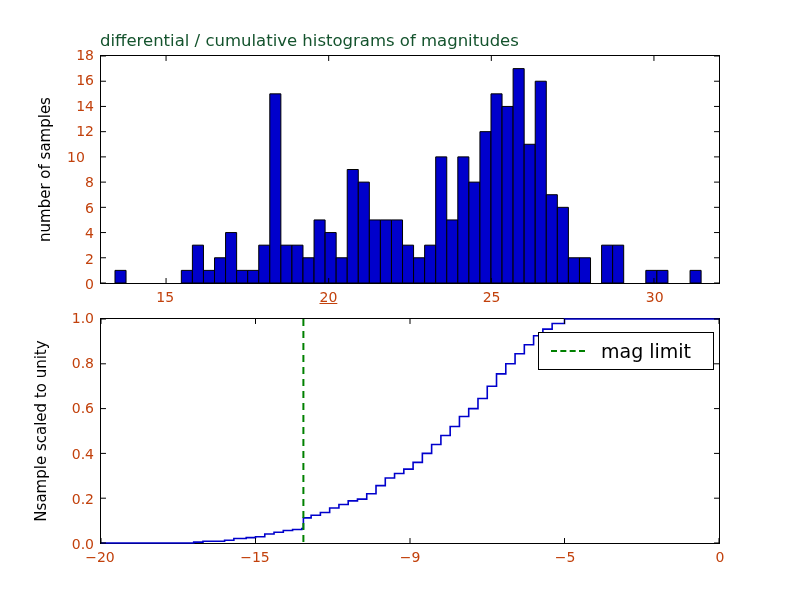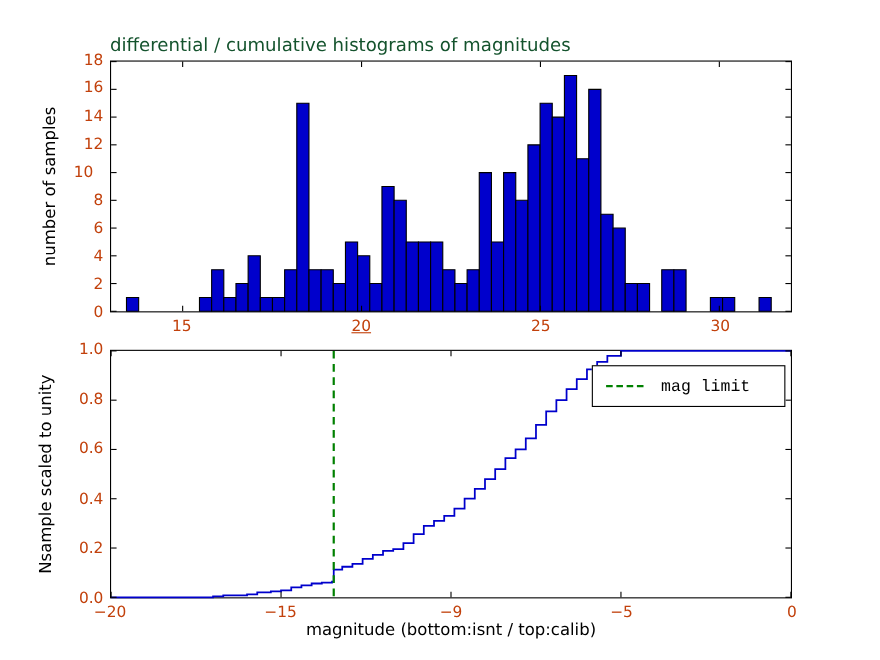--- a/index.html
+++ b/index.html
@@ -115,24 +115,23 @@
     height: 38px;
   }
   .legend-line {
     width: 34px;
     height: 0;
     border-top: 2px dashed #008000;
     margin-right: 16px;
     flex: none;
   }
   .legend-label {
-    font-size: 15px;
+    font-size: 19px;
     color: #000000;
     white-space: nowrap;
-    font-family: Liberation Mono, monospace;
   }
 </style>
 </head>
 <body>
 
 <div id="figure">
 
   <div class="fig-title">differential / cumulative histograms of magnitudes</div>
 
   <div class="ylabel" id="top-ylabel">number of samples</div>
@@ -266,20 +265,19 @@
       <div class="tick-label xtick-label" style="left: 565px; top: 549px;">−5</div>
       <div class="tick-label xtick-label" style="left: 720px; top: 549px;">0</div>
       <div class="tick-label ytick-label" style="left: 50px; width: 44px; top: 544px;">0.0</div>
       <div class="tick-label ytick-label" style="left: 50px; width: 44px; top: 498.8px;">0.2</div>
       <div class="tick-label ytick-label" style="left: 50px; width: 44px; top: 453.6px;">0.4</div>
       <div class="tick-label ytick-label" style="left: 50px; width: 44px; top: 408.4px;">0.6</div>
       <div class="tick-label ytick-label" style="left: 50px; width: 44px; top: 363.2px;">0.8</div>
       <div class="tick-label ytick-label" style="left: 50px; width: 44px; top: 318px;">1.0</div>
     </div>
 
-  <div class="xlabel">magnitude (bottom:isnt / top:calib)</div>
 
   <div class="legend-box" id="legend">
     <span class="legend-line"></span>
     <span class="legend-label">mag limit</span>
   </div>
 
 </div>
 
 </body></html>

